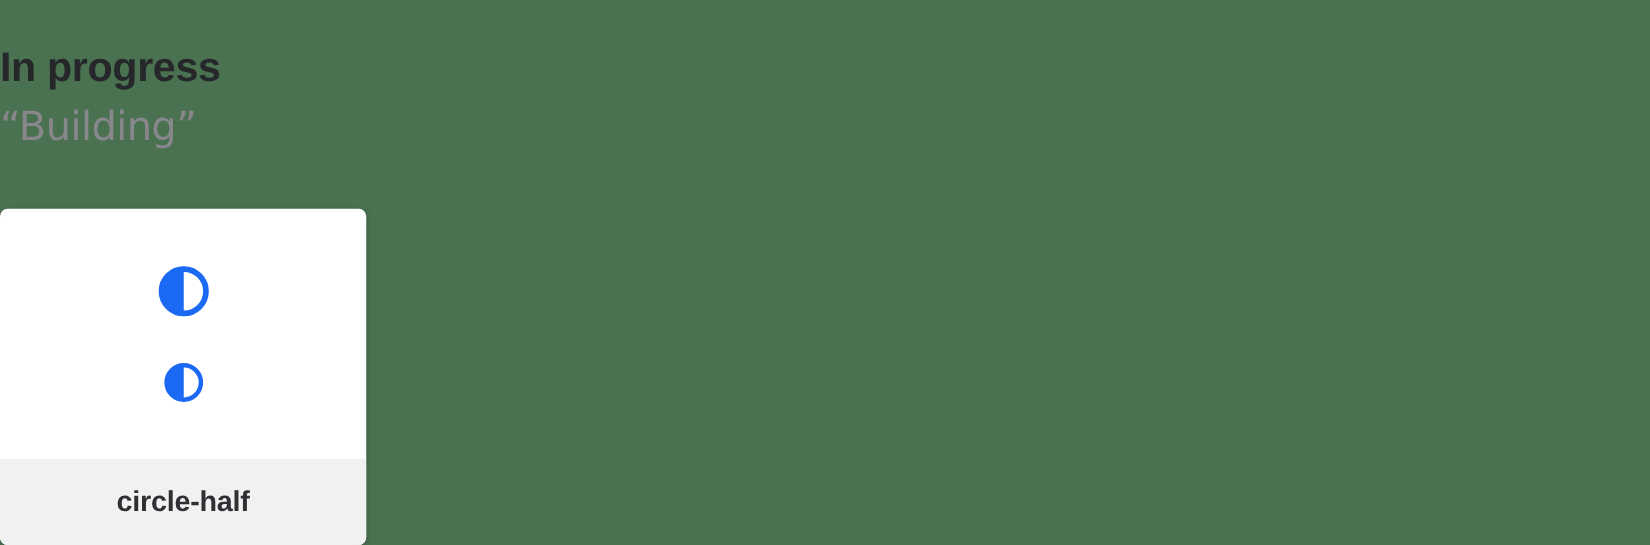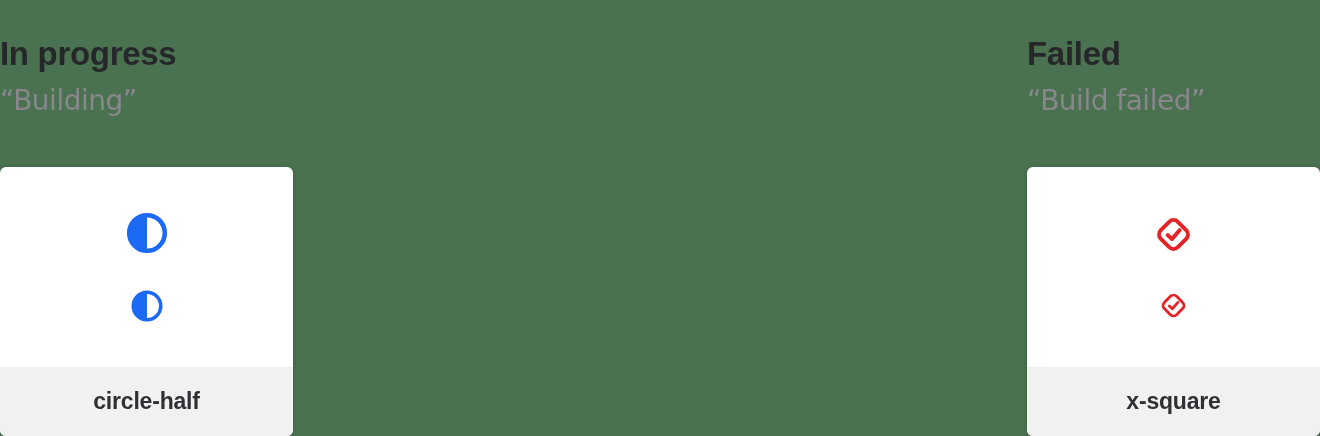--- a/index.html
+++ b/index.html
@@ -28,21 +28,21 @@
     margin: 36px 0 0 0;
     font-size: 33px;
     line-height: 36px;
     font-weight: 700;
     letter-spacing: -0.3px;
     color: #26272a;
     font-family: "Liberation Sans", sans-serif;
   }
   .phrase {
     margin: 14px 0 0 0;
-    font-size: 28px;
+    font-size: 32px;
     line-height: 30px;
     font-weight: 400;
     color: #87878c;
     font-family: "DejaVu Sans", sans-serif;
     letter-spacing: -0.5px;
   }
   .card {
     margin-top: 51px;
     width: 293px;
     height: 276px;
@@ -109,37 +109,14 @@
             </svg>
           </span>
       </div>
       <div class="card-footer">
         <span class="label">circle-half</span>
       </div>
     </div>
   </section>
 
 
-  <section class="col">
-    <h2 class="title">Failed</h2>
-    <p class="phrase">“Build failed”</p>
-    <div class="card">
-      <div class="card-body">
-        <span class="icon lg i-x-square" style="color: rgb(229, 36, 40);">
-            <svg viewBox="0 0 24 24" fill="none" stroke="currentColor" stroke-width="2.2" stroke-linecap="round" stroke-linejoin="round">
-              <rect x="5.3" y="5.3" width="13.4" height="13.4" rx="3.4" transform="rotate(45 12 12)"></rect>
-              <path d="M8.8 12.3l2.3 2.3 4.3-5"></path>
-            </svg>
-          </span>
-        <span class="icon sm i-x-square" style="color: rgb(229, 36, 40);">
-            <svg viewBox="0 0 24 24" fill="none" stroke="currentColor" stroke-width="2.2" stroke-linecap="round" stroke-linejoin="round">
-              <rect x="5.3" y="5.3" width="13.4" height="13.4" rx="3.4" transform="rotate(45 12 12)"></rect>
-              <path d="M8.8 12.3l2.3 2.3 4.3-5"></path>
-            </svg>
-          </span>
-      </div>
-      <div class="card-footer">
-        <span class="label">x-square</span>
-      </div>
-    </div>
-  </section>
 
 </div>
 
 </body></html>

